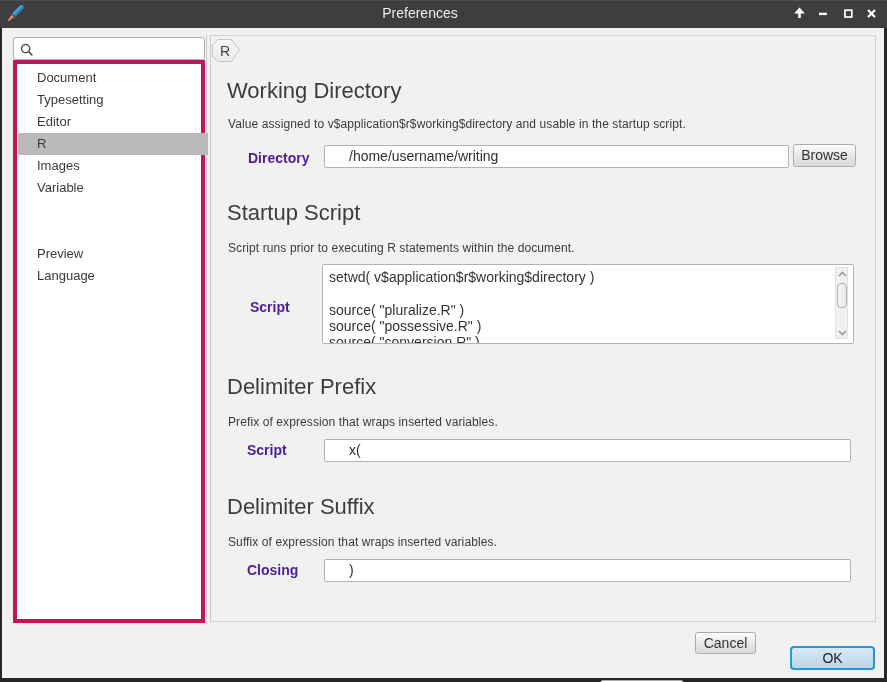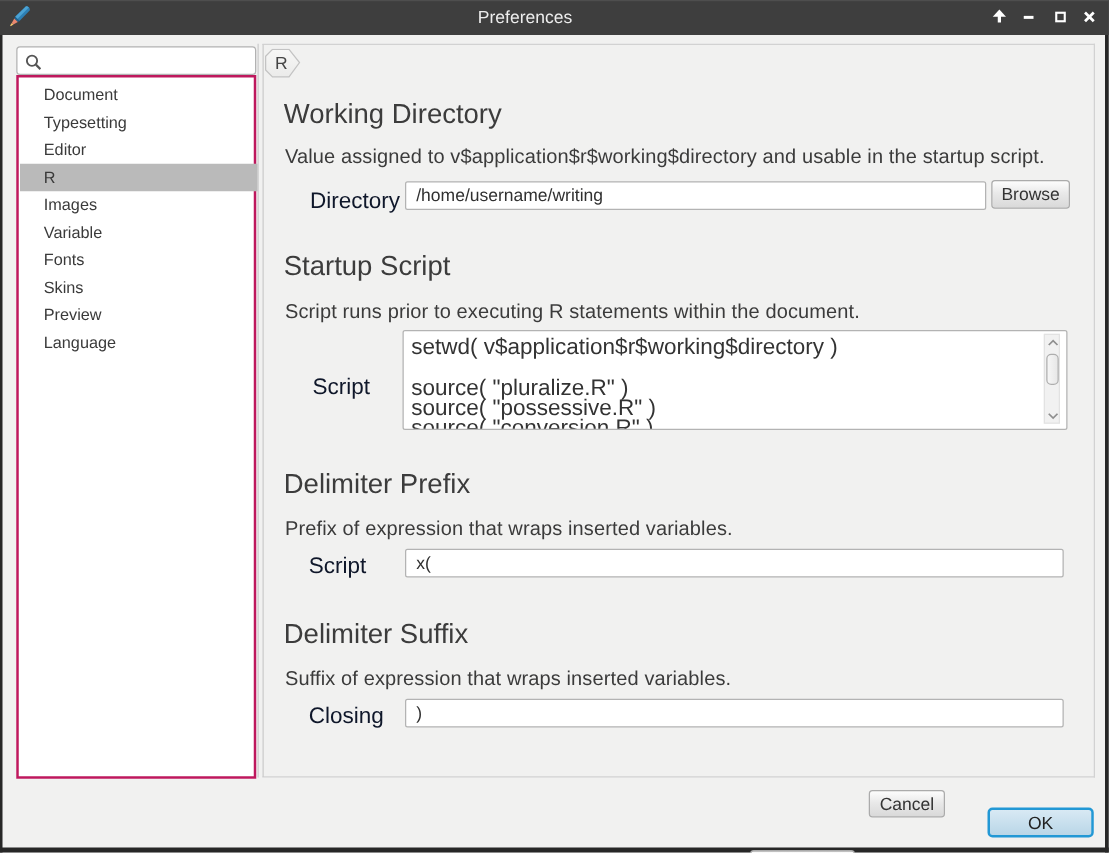--- a/index.html
+++ b/index.html
@@ -10,43 +10,43 @@
 #frame { position:absolute; left:0; top:0; width:887px; height:682px;
   border-left:2px solid #272727; border-right:3px solid #272727; border-bottom:4px solid #272727; }
 #titlebar { position:absolute; left:0; top:0; width:887px; height:28px;
   background:#3e3e3e; border-top:1px solid #4e4e4e; }
 #title { position:absolute; left:0; top:0; width:816px; height:27px;
   line-height:27px; text-align:center; color:#ededed; font-size:14px;margin-left:12px; }
 
 #searchbox { position:absolute; left:13px; top:37px; width:192px; height:23px;
   background:#fff; border:1px solid #b2b2b2; border-radius:3px; }
 #tree { position:absolute; left:13px; top:60px; width:192px; height:563px;
-  background:#fff; border:2px solid #be185d;padding-left:48px; }
+  background:#fff; border:4px solid #be185d;padding-left:48px; }
 .trow { position:absolute; left:1px; width:190px; height:22px; line-height:22px;
   font-size:13px; color:#3a3a3a; padding-left:19px; }
 .trow.sel { background:#bababa; }
 
 .vline { position:absolute; width:1px; background:#cbcbcb; }
 
 #pane { position:absolute; left:210px; top:35px; width:666px; height:587px;
   border:1px solid #d2d2d2; border-left:1px solid #cbcbcb; }
 
 #crumb { position:absolute; left:211px; top:39px; }
 
 .h { position:absolute; font-size:22px; color:#3c3c3c; line-height:1; white-space:nowrap; }
-.d { position:absolute; font-size:16px; color:#3b3b3b; line-height:1; white-space:nowrap; letter-spacing:0.1px; }
-.lbl { position:absolute; font-size:18px; color:#0f172a; line-height:1; white-space:nowrap; }
+.d { position:absolute; font-size:12px; color:#3b3b3b; line-height:1; white-space:nowrap; letter-spacing:0.1px; }
+.lbl { position:absolute; font-size:14px; color:#4c1d95; line-height:1; white-space:nowrap;font-weight:bold; }
 .field { position:absolute; background:#fff; border:1px solid #b3b3b3; border-radius:2px;
-  font-size:14px; color:#303030; line-height:21px; padding-left:8px; white-space:pre; }
+  font-size:14px; color:#303030; line-height:21px; padding-left:24px; white-space:pre; }
 .btn { position:absolute; border:1px solid #ababab; border-radius:3px;
   background:linear-gradient(#fdfdfd,#e9e9e9 45%,#d9d9d9);
   font-size:14px; color:#333; text-align:center; }
 #ta { position:absolute; left:322px; top:264px; width:532px; height:80px;
   background:#fff; border:1px solid #b3b3b3; border-radius:2px; overflow:hidden; }
-#ta pre { font-family:"Liberation Sans",sans-serif; font-size:18px; color:#333;
+#ta pre { font-family:"Liberation Sans",sans-serif; font-size:14px; color:#333;
   line-height:16.33px; padding:4px 0 0 6px; }
 #sbar { position:absolute; right:5px; top:2px; width:13px; height:72px;
   background:#f1f1f1; border:1px solid #e2e2e2; }
 #thumb { position:absolute; left:1px; top:15px; width:10px; height:25px;
   background:linear-gradient(90deg,#f6f6f6,#e7e7e7); border:1px solid #aeaeae; border-radius:4px; }
 </style>
 </head>
 <body>
 <div id="frame"></div>
 <div id="titlebar"></div>
@@ -80,22 +80,20 @@
   <circle cx="5.6" cy="5.6" r="4.1" stroke="#555" stroke-width="1.5" fill="none"></circle>
   <path d="M8.7 8.7 L12.3 12.3" stroke="#555" stroke-width="1.7"></path>
 </svg>
 <div id="tree">
   <div class="trow" style="top:3px">Document</div>
   <div class="trow" style="top:25px">Typesetting</div>
   <div class="trow" style="top:47px">Editor</div>
   <div class="trow sel" style="top:69px">R</div>
   <div class="trow" style="top:113px">Variable</div>
   <div class="trow" style="top:91px">Images</div>
-  <div class="trow" style="top:135px">Fonts</div>
-  <div class="trow" style="top:157px">Skins</div>
   <div class="trow" style="top:179px">Preview</div>
   <div class="trow" style="top:201px">Language</div>
 </div>
 
 <svg id="crumb" width="32" height="24" viewBox="0 0 32 24">
   <defs>
       <linearGradient id="tg" x1="0" y1="0" x2="0" y2="1">
     <stop offset="0" stop-color="#f7f7f6"></stop>
         <stop offset="1" stop-color="#ebebea"></stop>
   </linearGradient>

